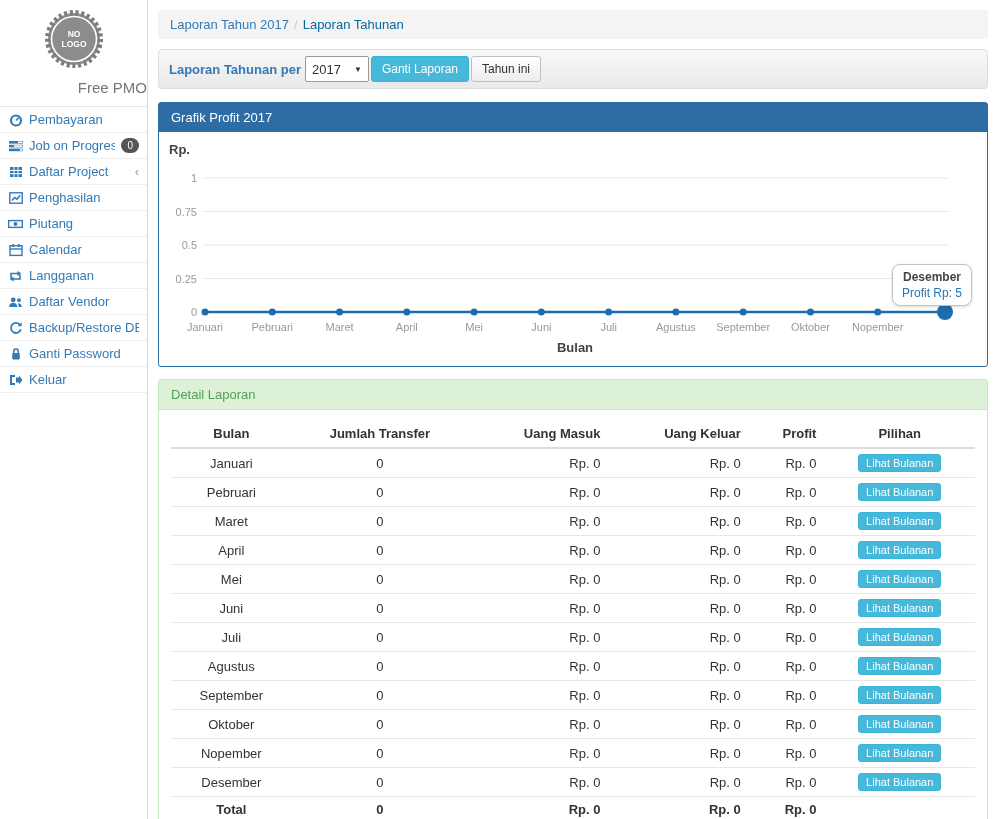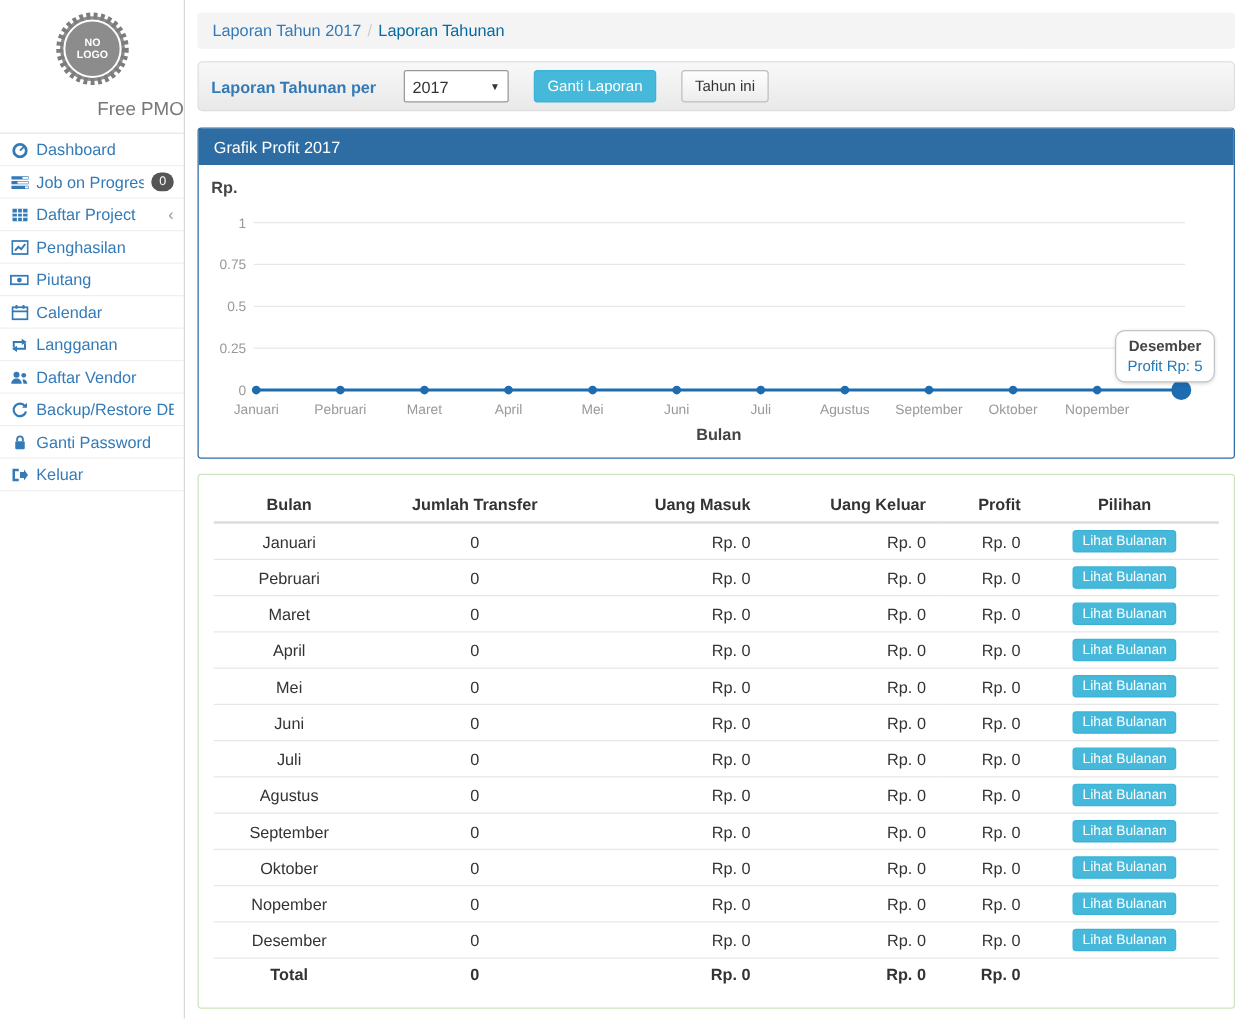--- a/index.html
+++ b/index.html
@@ -26,23 +26,23 @@
 
   
   .main { flex:1; padding:10px 12px 0 10px; background:#fff; }
   .breadcrumb { background:#f4f4f4; border-radius:3px; padding:7px 12px; color:#999;
     margin-bottom:10px; font-size:13px; }
   .breadcrumb a { color:#337ab7; text-decoration:none; }
   .breadcrumb .sep { margin:0 5px; color:#ccc; }
   .breadcrumb .active { color:#0369a1; }
 
   .well { background:linear-gradient(#f8f8f8,#e9e9e9); border:1px solid #ddd; border-radius:4px;
-    padding:6px 10px; display:flex; align-items:center; gap:20px; margin-bottom:13px; height:40px; }
+    padding:6px 10px; display:flex; align-items:center; gap:2px; margin-bottom:13px; height:40px; }
   .well-label { color:#337ab7; font-weight:bold; margin-right:2px; }
-  .year-select { width:84px; height:26px; background:#fff; border:1px solid #999; border-radius:2px;
+  .year-select { width:64px; height:26px; background:#fff; border:1px solid #999; border-radius:2px;
     display:inline-flex; align-items:center; justify-content:space-between; padding:0 6px;
     color:#333; cursor:pointer; }
   .caret { font-size:8px; color:#333; }
   .btn { border-radius:3px; font-size:12px; padding:5px 10px; cursor:pointer;
     font-family:"Liberation Sans", sans-serif; }
   .btn-info { background:#46b8da; border:1px solid #39b3d7; color:#fff; }
   .btn-default { background:linear-gradient(#fefefe,#ededed); border:1px solid #bfbfbf; color:#333; }
 
   .panel { border-radius:3px; margin-bottom:12px; background:#fff; }
   .panel-primary { border:1px solid #2e6da4; }
@@ -90,21 +90,21 @@
       <div class="brand-name">Free PMO</div>
     </div>
     <nav class="side-nav">
         <a class="nav-item" href="#">
           <span class="nav-icon">
             <svg width="14" height="14" viewBox="0 0 14 14">
               <circle cx="7" cy="7.5" r="5" fill="none" stroke="#337ab7" stroke-width="2.2"></circle>
               <line x1="7" y1="7.5" x2="10" y2="4.5" stroke="#337ab7" stroke-width="1.6"></line>
             </svg>
           </span>
-          <span class="nav-label">Dashboard</span>
+          <span class="nav-label">Pembayaran</span>
         </a>
         <a class="nav-item" href="#">
           <span class="nav-icon">
             <svg width="14" height="14" viewBox="0 0 14 14" fill="#337ab7">
               <rect y="2" width="14" height="2.6"></rect>
               <rect y="5.8" width="14" height="2.6"></rect>
               <rect y="9.6" width="14" height="2.6"></rect>
               <rect x="9" y="2.5" width="4.4" height="1.6" fill="#fff"></rect>
               <rect x="5" y="6.3" width="8.4" height="1.6" fill="#fff"></rect>
               <rect x="11" y="10.1" width="2.4" height="1.6" fill="#fff"></rect>
@@ -265,20 +265,21 @@
             <circle cx="785.9999999999999" cy="174" r="8" class="c-dot"></circle>
           </svg>
         <div class="chart-tooltip">
           <div class="tt-title">Desember</div>
           <div class="tt-value">Profit Rp: 5</div>
         </div>
       </div>
     </section>
 
     <section class="panel panel-success">
+      <div class="panel-heading">Detail Laporan</div>
       <div class="panel-body">
         <table class="report">
           <thead>
               <tr>
                 <th class="ta-c">Bulan</th>
                 <th class="ta-c">Jumlah Transfer</th>
                 <th class="ta-r">Uang Masuk</th>
                 <th class="ta-r">Uang Keluar</th>
                 <th class="ta-r">Profit</th>
                 <th class="ta-c">Pilihan</th>

